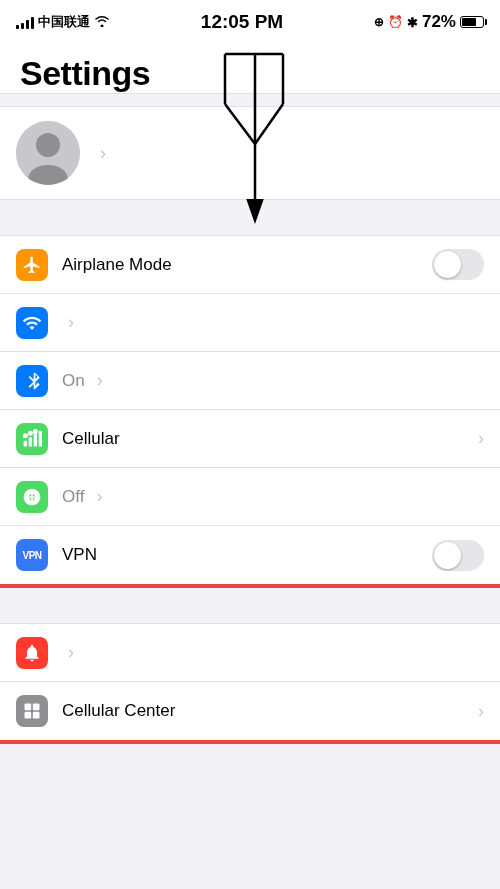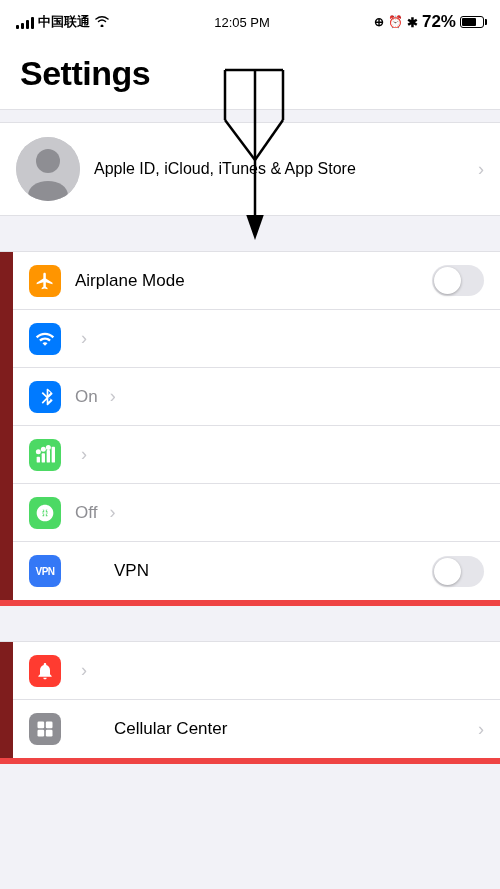--- a/index.html
+++ b/index.html
@@ -17,21 +17,21 @@
       background: #fff;
       height: 44px;
       display: flex;
       align-items: center;
       justify-content: space-between;
       padding: 16px 16px;
       font-size: 15px;
       font-weight: 600;
     }
     .status-left { display: flex; align-items: center; gap: 4px; font-size: 13px; font-weight: 600; }
-    .status-center { font-size: 13px; font-weight: 400; }
+    .status-center { font-size: 19px; font-weight: 700; }
     .status-right { display: flex; align-items: center; gap: 4px; font-size: 12px; font-weight: 600; }
 
     .signal-bars { display: flex; align-items: flex-end; gap: 2px; height: 14px; }
     .signal-bars span {
       width: 3px;
       background: #000;
       border-radius: 1px;
     }
     .signal-bars span:nth-child(1) { height: 4px; }
     .signal-bars span:nth-child(2) { height: 6px; }
@@ -62,21 +62,21 @@
     .battery-fill {
       background: #000;
       height: 100%;
       width: 72%;
       border-radius: 1px;
     }
 
     
     .header {
       background: #fff;
-      padding: 10px 20px 16px 20px;
+      padding: 10px 20px 0 20px;
       border-bottom: 1px solid #e0e0e5;
     }
     .header h1 {
       font-size: 34px;
       font-weight: 700;
       color: #000;
       letter-spacing: -0.5px;
     }
     .section-gap { height: 35px; background: #f2f2f7; }
 
@@ -111,39 +111,37 @@
       line-height: 1.3;
     }
     .chevron-right {
       color: #c7c7cc;
       font-size: 18px;
       margin-left: 6px;
     }
 
     
     .settings-section {
-      background: #7f1d1d;
+      background: #fde047;
       border-top: 1px solid #e0e0e5;
-      border-bottom: 6px solid #ef4444;
-      padding-left: 13px;
+      border-bottom: 4px solid #ef4444;
     }
 
     .settings-row {
       display: flex;
       align-items: center;
       padding: 0 16px;
       height: 58px;
       background: #fff;
       border-bottom: 1px solid #e0e0e5;
       cursor: pointer;
       position: relative;
     }
     .settings-row:last-child {
       border-bottom: none;
-      gap: 39px;
     }
 
     .row-icon {
       width: 32px;
       height: 32px;
       border-radius: 8px;
       display: flex;
       align-items: center;
       justify-content: center;
       margin-right: 14px;
@@ -269,23 +267,20 @@
   <div class="section-gap" style="height:12px;"></div>
   <div style="background:#fff; border-top:1px solid #e0e0e5; border-bottom:1px solid #e0e0e5;">
     <div class="apple-id-row">
       <div class="avatar">
         <svg class="avatar-icon" viewBox="0 0 64 64">
           <circle cx="32" cy="32" r="32" fill="#c8c8cc"></circle>
           <circle cx="32" cy="24" r="12" fill="#8e8e93"></circle>
           <ellipse cx="32" cy="58" rx="20" ry="14" fill="#8e8e93"></ellipse>
         </svg>
       </div>
-      <div class="apple-id-text">
-        <span class="apple-id-label">Apple ID, iCloud, iTunes &amp; App Store</span>
-      </div>
       <span class="chevron-right">›</span>
     </div>
   </div>
 
   <div class="section-gap"></div>
 
   <div class="settings-section">
 
     <div class="settings-row">
       <div class="row-icon orange">
@@ -330,20 +325,21 @@
           <rect x="2" y="14" width="4" height="7" rx="1"></rect>
           <rect x="8" y="10" width="4" height="11" rx="1"></rect>
           <rect x="14" y="6" width="4" height="15" rx="1"></rect>
           <rect x="20" y="2" width="4" height="19" rx="1"></rect>
           <circle cx="4" cy="8" r="3" fill="white"></circle>
           <circle cx="10" cy="5" r="3" fill="white"></circle>
           <circle cx="16" cy="3" r="3" fill="white"></circle>
 
         </svg>
       </div>
+      <span class="row-label">Cellular</span>
       <div class="row-right">
         <span class="chevron-right">›</span>
       </div>
     </div>
 
     <div class="settings-row">
       <div class="row-icon green-hotspot">
         <svg width="20" height="20" viewBox="0 0 24 24" fill="white">
           <path d="M12 2C6.48 2 2 6.48 2 12s4.48 10 10 10 10-4.48 10-10S17.52 2 12 2zm-1 14H9V8h2v8zm4 0h-2V8h2v8z"></path>
 

